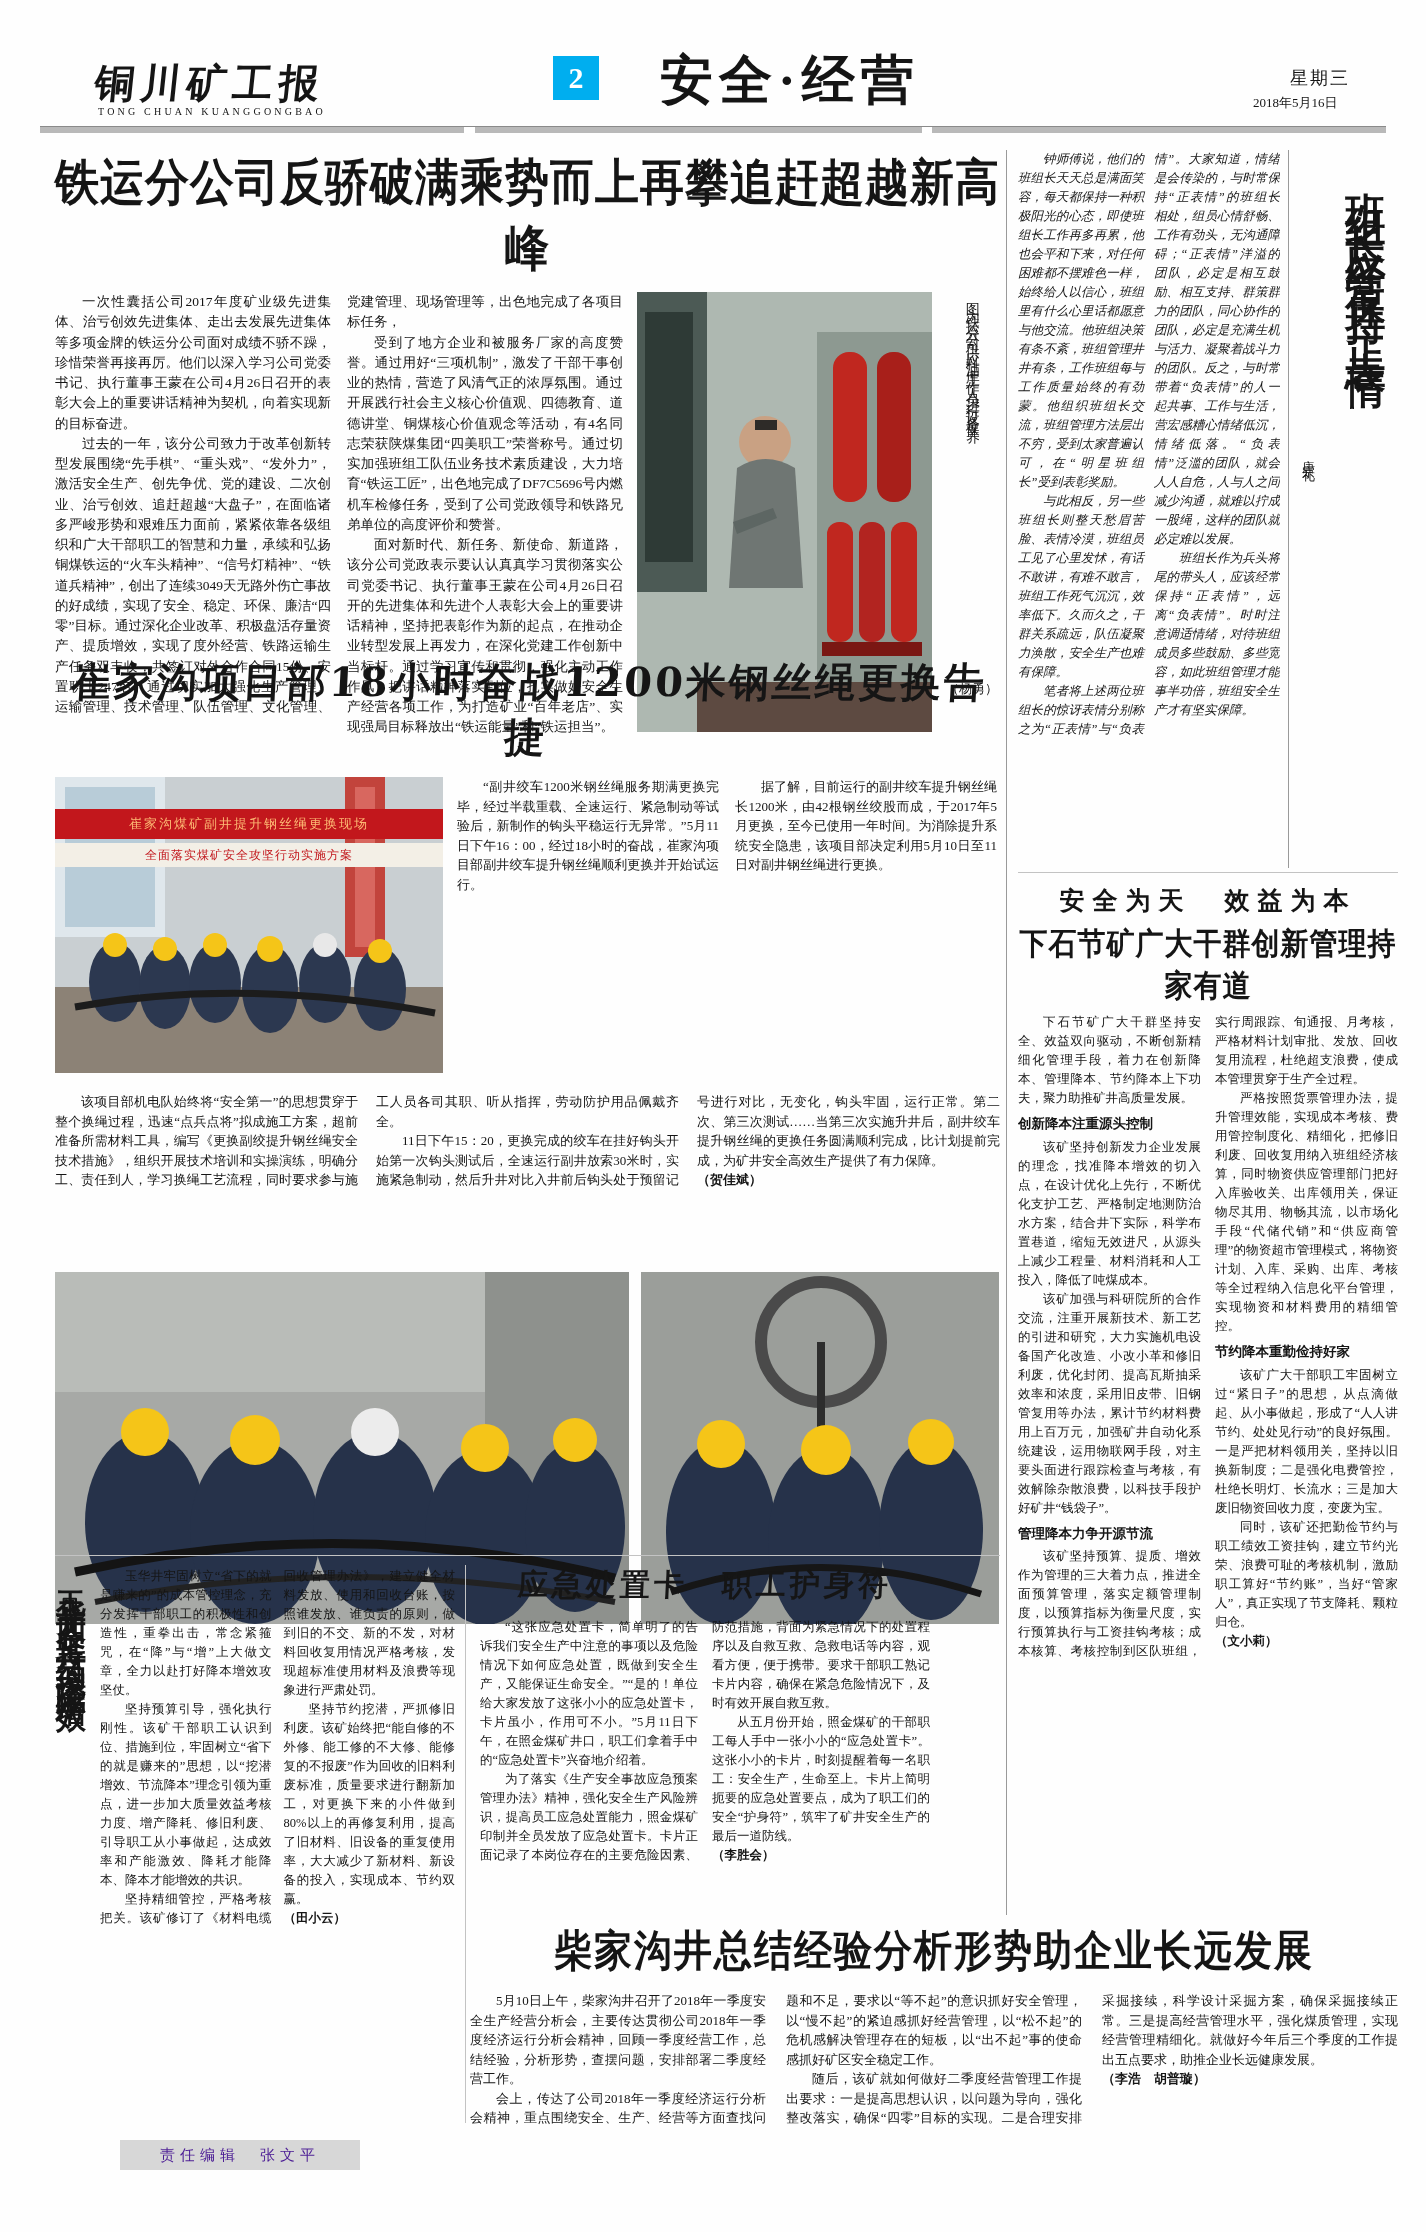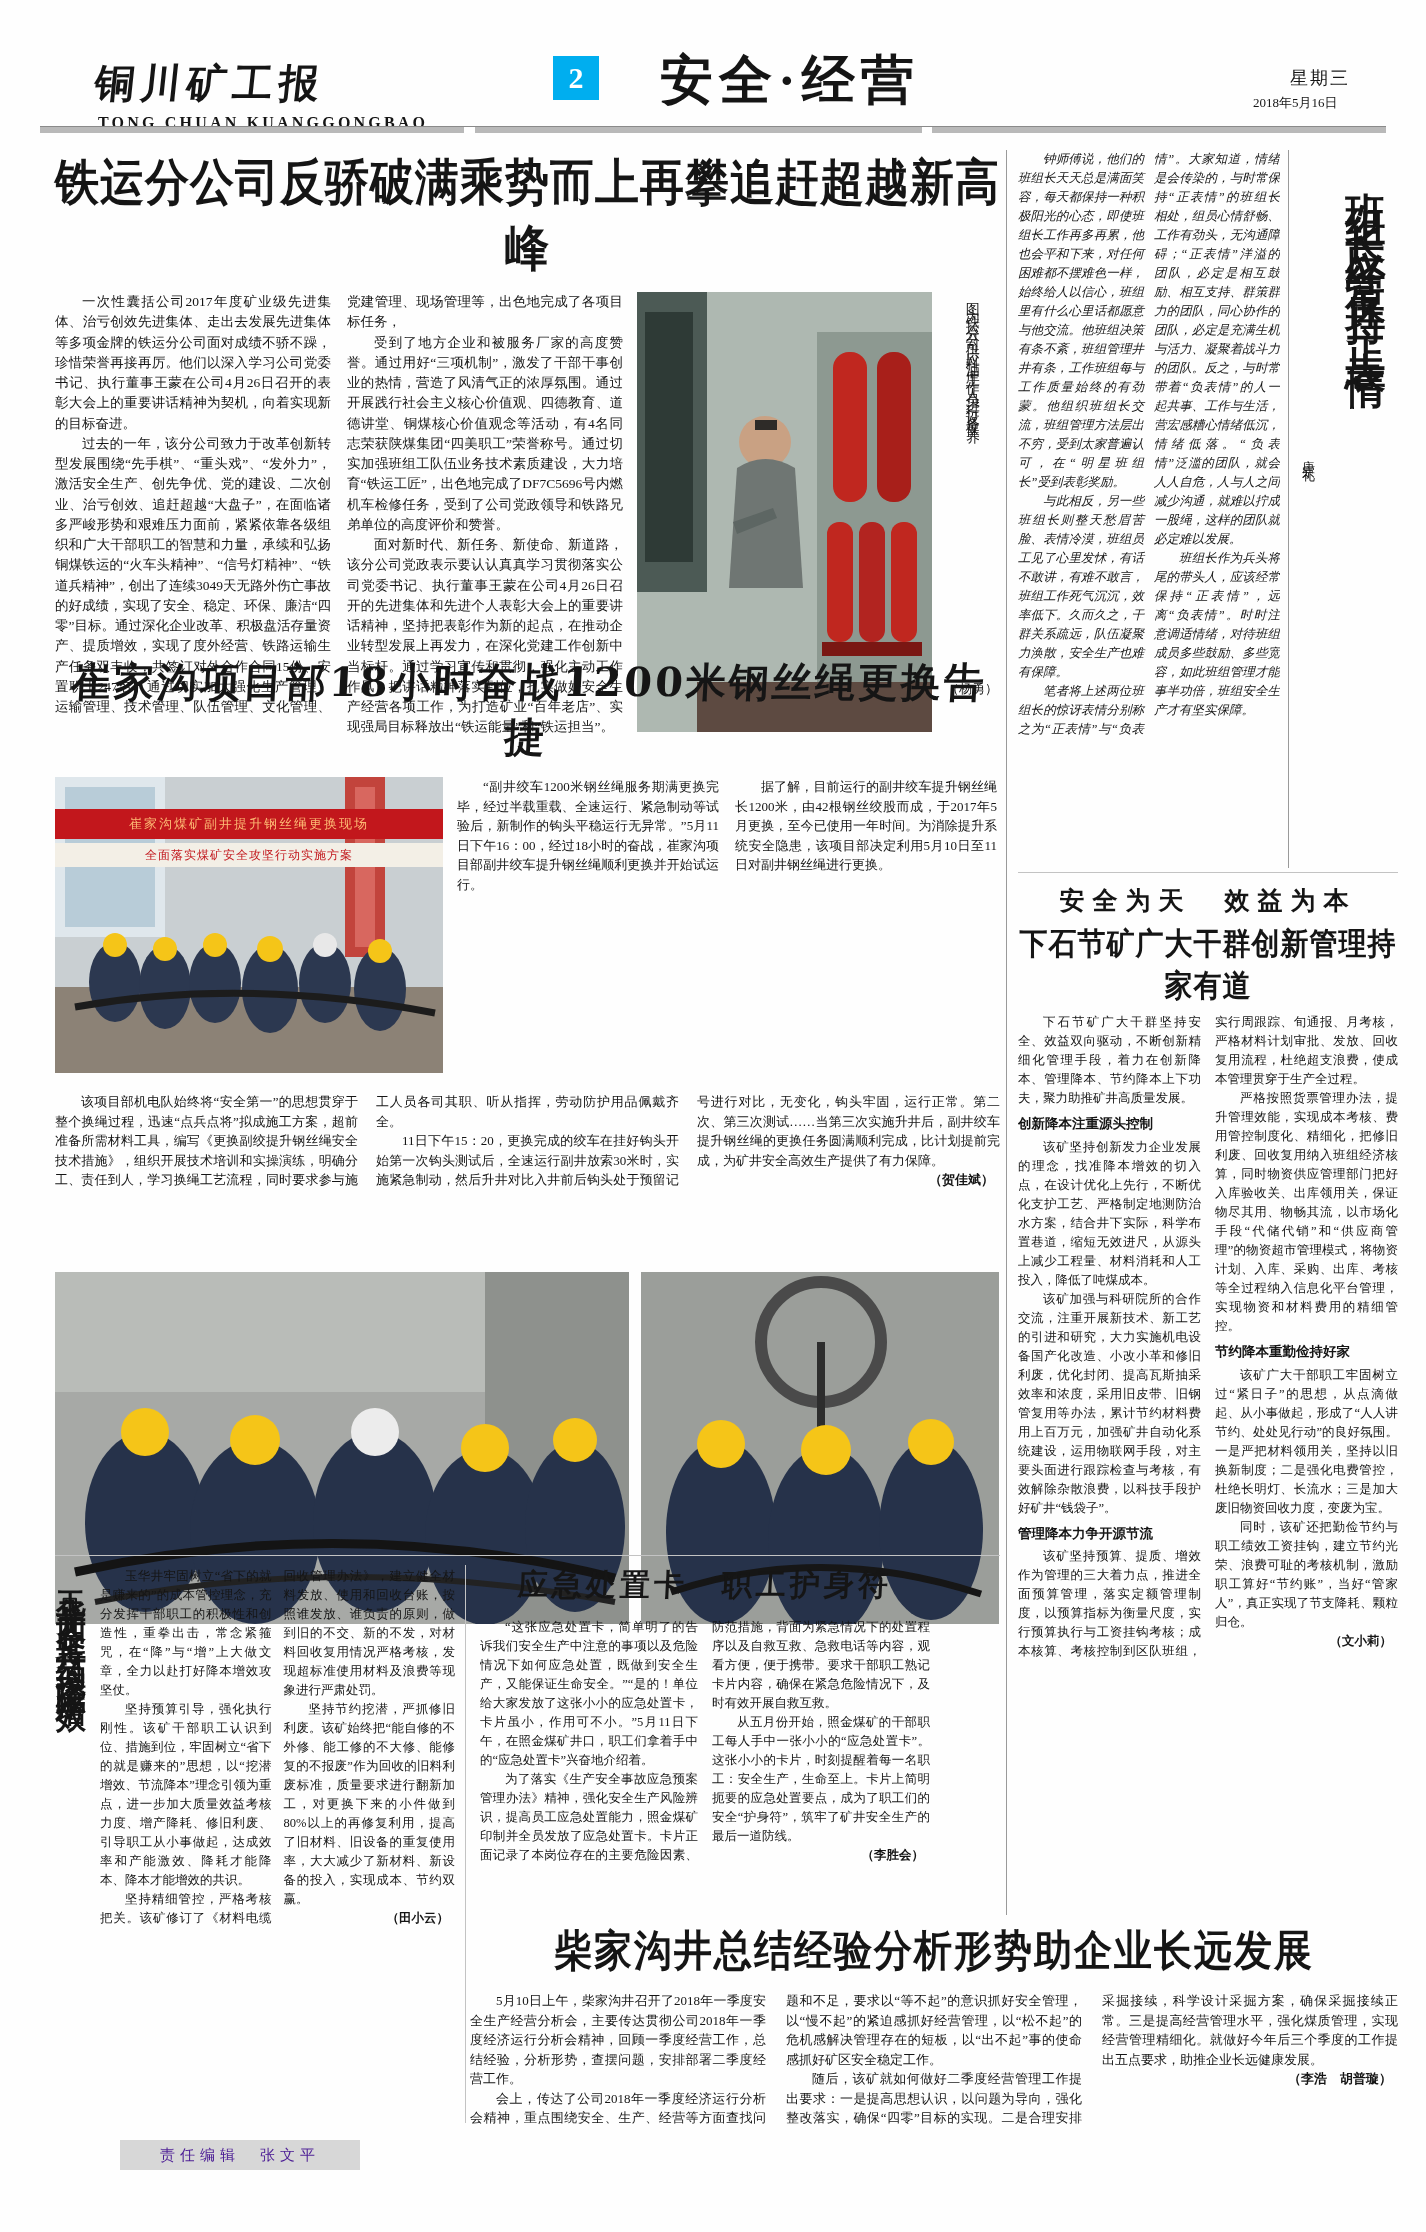--- a/index.html
+++ b/index.html
@@ -1,36 +1,36 @@
 <!DOCTYPE html>
 <html><head>
 <meta charset="utf-8">
 <style>
   html,body{margin:0;padding:0;background:#e8e8e8;}
   .page{position:relative;width:1426px;height:2232px;background:#fefefe;margin:0 auto;
         font-family:"Liberation Serif","DejaVu Serif",serif;color:#151515;overflow:hidden;}
   .abs{position:absolute;}
   
   .masthead{font-family:"DejaVu Serif",serif;font-weight:900;font-size:40px;letter-spacing:6px;transform:skewX(-6deg);}
-  .pinyin{font-weight:bold;font-size:16px;letter-spacing:3.2px;margin-top:8px;}
+  .pinyin{font-weight:normal;font-size:10px;letter-spacing:3.2px;}
   .pagebox{width:46px;height:44px;background:#00aeef;color:#fff;display:flex;align-items:center;justify-content:center;
            font-family:"Liberation Serif",serif;font-size:30px;font-weight:bold;}
   .section-title{font-family:Liberation Serif, serif;font-weight:900;font-size:53px;letter-spacing:6px;margin-left:20px;}
   .weekday{font-size:18px;letter-spacing:2px;}
   .dateline{font-size:13px;}
   .toprule{height:6px;background:linear-gradient(90deg,#b9b9b9 0 31.5%,#fff 31.5% 32.3%,#b9b9b9 32.3% 65.5%,#fff 65.5% 66.3%,#b9b9b9 66.3% 100%);border-top:1px solid #8a8a8a;}
   
   .body-text{text-align:justify;overflow:hidden;}
   .body-text p{margin:0;text-indent:2em;}
   .f135{font-size:13.5px;line-height:1.5;}
   .f13{font-size:13px;line-height:1.5;}
   .f125{font-size:12.5px;line-height:1.52;}
   .cols2{column-count:2;}
   .cols3{column-count:3;}
-  .byline{text-align:right;text-indent:0 !important;font-weight:bold;padding-right:6px;}
+  .byline{text-indent:0 !important;font-weight:bold;padding-right:6px;}
   .kai{font-family:Liberation Serif, serif;}
   .hl-sans{font-family:"Liberation Sans","DejaVu Sans",sans-serif;font-weight:900;}
   .hl-kai{font-family:"DejaVu Serif",serif;font-weight:800;transform:skewX(-3deg);}
   .subhead{font-family:"Liberation Sans",sans-serif;font-weight:bold;font-size:13.5px;margin:6px 0 3px;break-inside:avoid;}
   .vdiv{width:1px;background:#9a9a9a;}
   .hdiv{height:1px;background:#c3c3c3;}
   
   .vert{writing-mode:vertical-rl;}
   .rail-headline{font-family:"DejaVu Serif",serif;font-weight:900;font-size:40px;letter-spacing:16px;line-height:1.2;}
   .rail-author{font-size:13px;letter-spacing:4px;}

